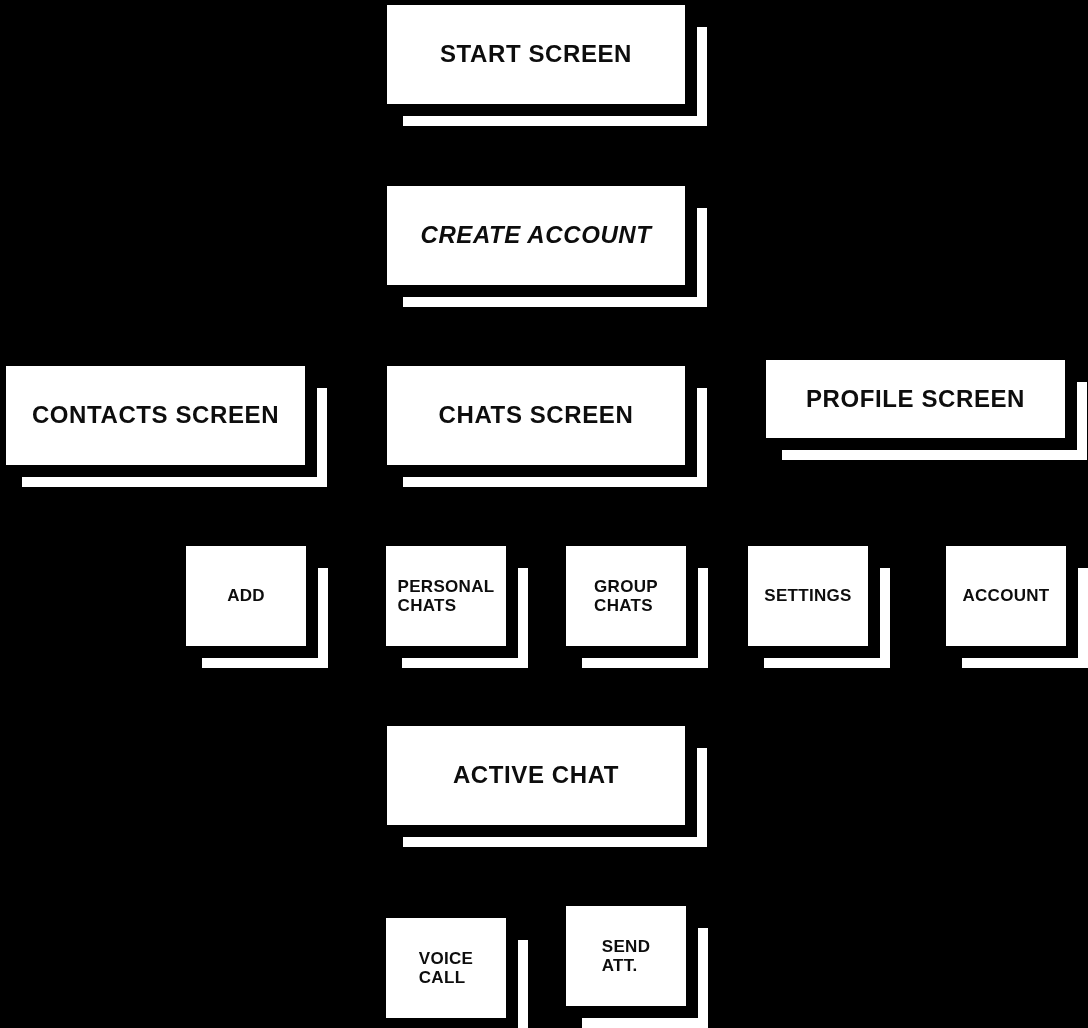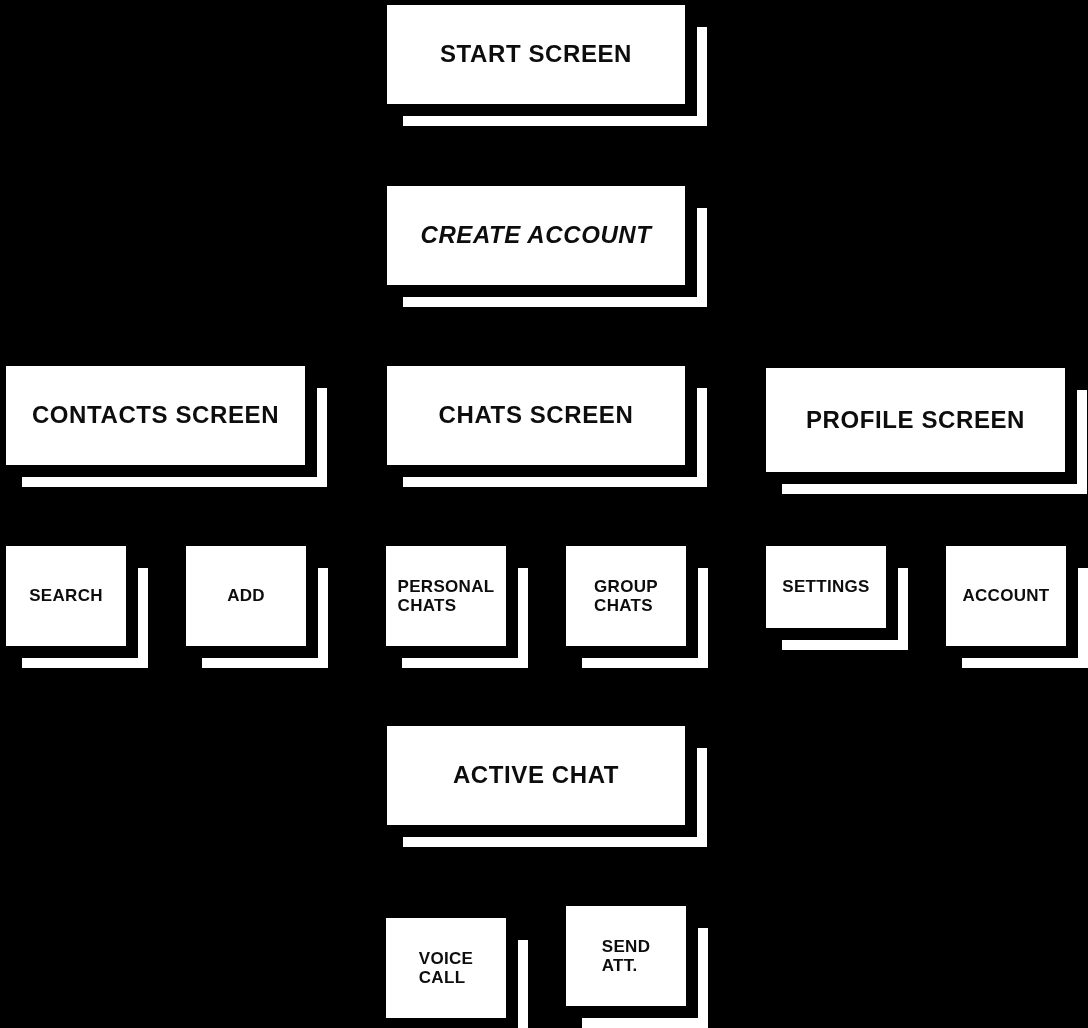--- a/index.html
+++ b/index.html
@@ -97,32 +97,25 @@
         <div class="label">CONTACTS SCREEN</div>
       </div>
     </div>
     <div class="node size-wide" style="left: 387px; top: 366px; width: 298px; height: 99px;">
       <div class="shadow-right"></div>
       <div class="shadow-bottom"></div>
       <div class="face">
         <div class="label">CHATS SCREEN</div>
       </div>
     </div>
-    <div class="node size-wide" style="left: 766px; top: 368px; width: 299px; height: 104px; padding-left: 36px;">
+    <div class="node size-wide" style="left: 766px; top: 360px; width: 299px; height: 78px; padding-left: 36px;">
       <div class="shadow-right"></div>
       <div class="shadow-bottom"></div>
       <div class="face">
         <div class="label">PROFILE SCREEN</div>
-      </div>
-    </div>
-    <div class="node size-small" style="left: 6px; top: 546px; width: 120px; height: 100px;">
-      <div class="shadow-right"></div>
-      <div class="shadow-bottom"></div>
-      <div class="face">
-        <div class="label">SEARCH</div>
       </div>
     </div>
     <div class="node size-small" style="left: 186px; top: 546px; width: 120px; height: 100px;">
       <div class="shadow-right"></div>
       <div class="shadow-bottom"></div>
       <div class="face">
         <div class="label">ADD</div>
       </div>
     </div>
     <div class="node size-small" style="left: 386px; top: 546px; width: 120px; height: 100px;">
@@ -134,21 +127,21 @@
       </div>
     </div>
     <div class="node size-small" style="left: 566px; top: 546px; width: 120px; height: 100px;">
       <div class="shadow-right"></div>
       <div class="shadow-bottom"></div>
       <div class="face">
         <div class="label">GROUP
 CHATS</div>
       </div>
     </div>
-    <div class="node size-small" style="left: 766px; top: 546px; width: 120px; height: 82px;">
+    <div class="node size-small" style="left: 748px; top: 546px; width: 120px; height: 100px;">
       <div class="shadow-right"></div>
       <div class="shadow-bottom"></div>
       <div class="face">
         <div class="label">SETTINGS</div>
       </div>
     </div>
     <div class="node size-small" style="left: 946px; top: 546px; width: 120px; height: 100px; padding-left: 24px;">
       <div class="shadow-right"></div>
       <div class="shadow-bottom"></div>
       <div class="face">

